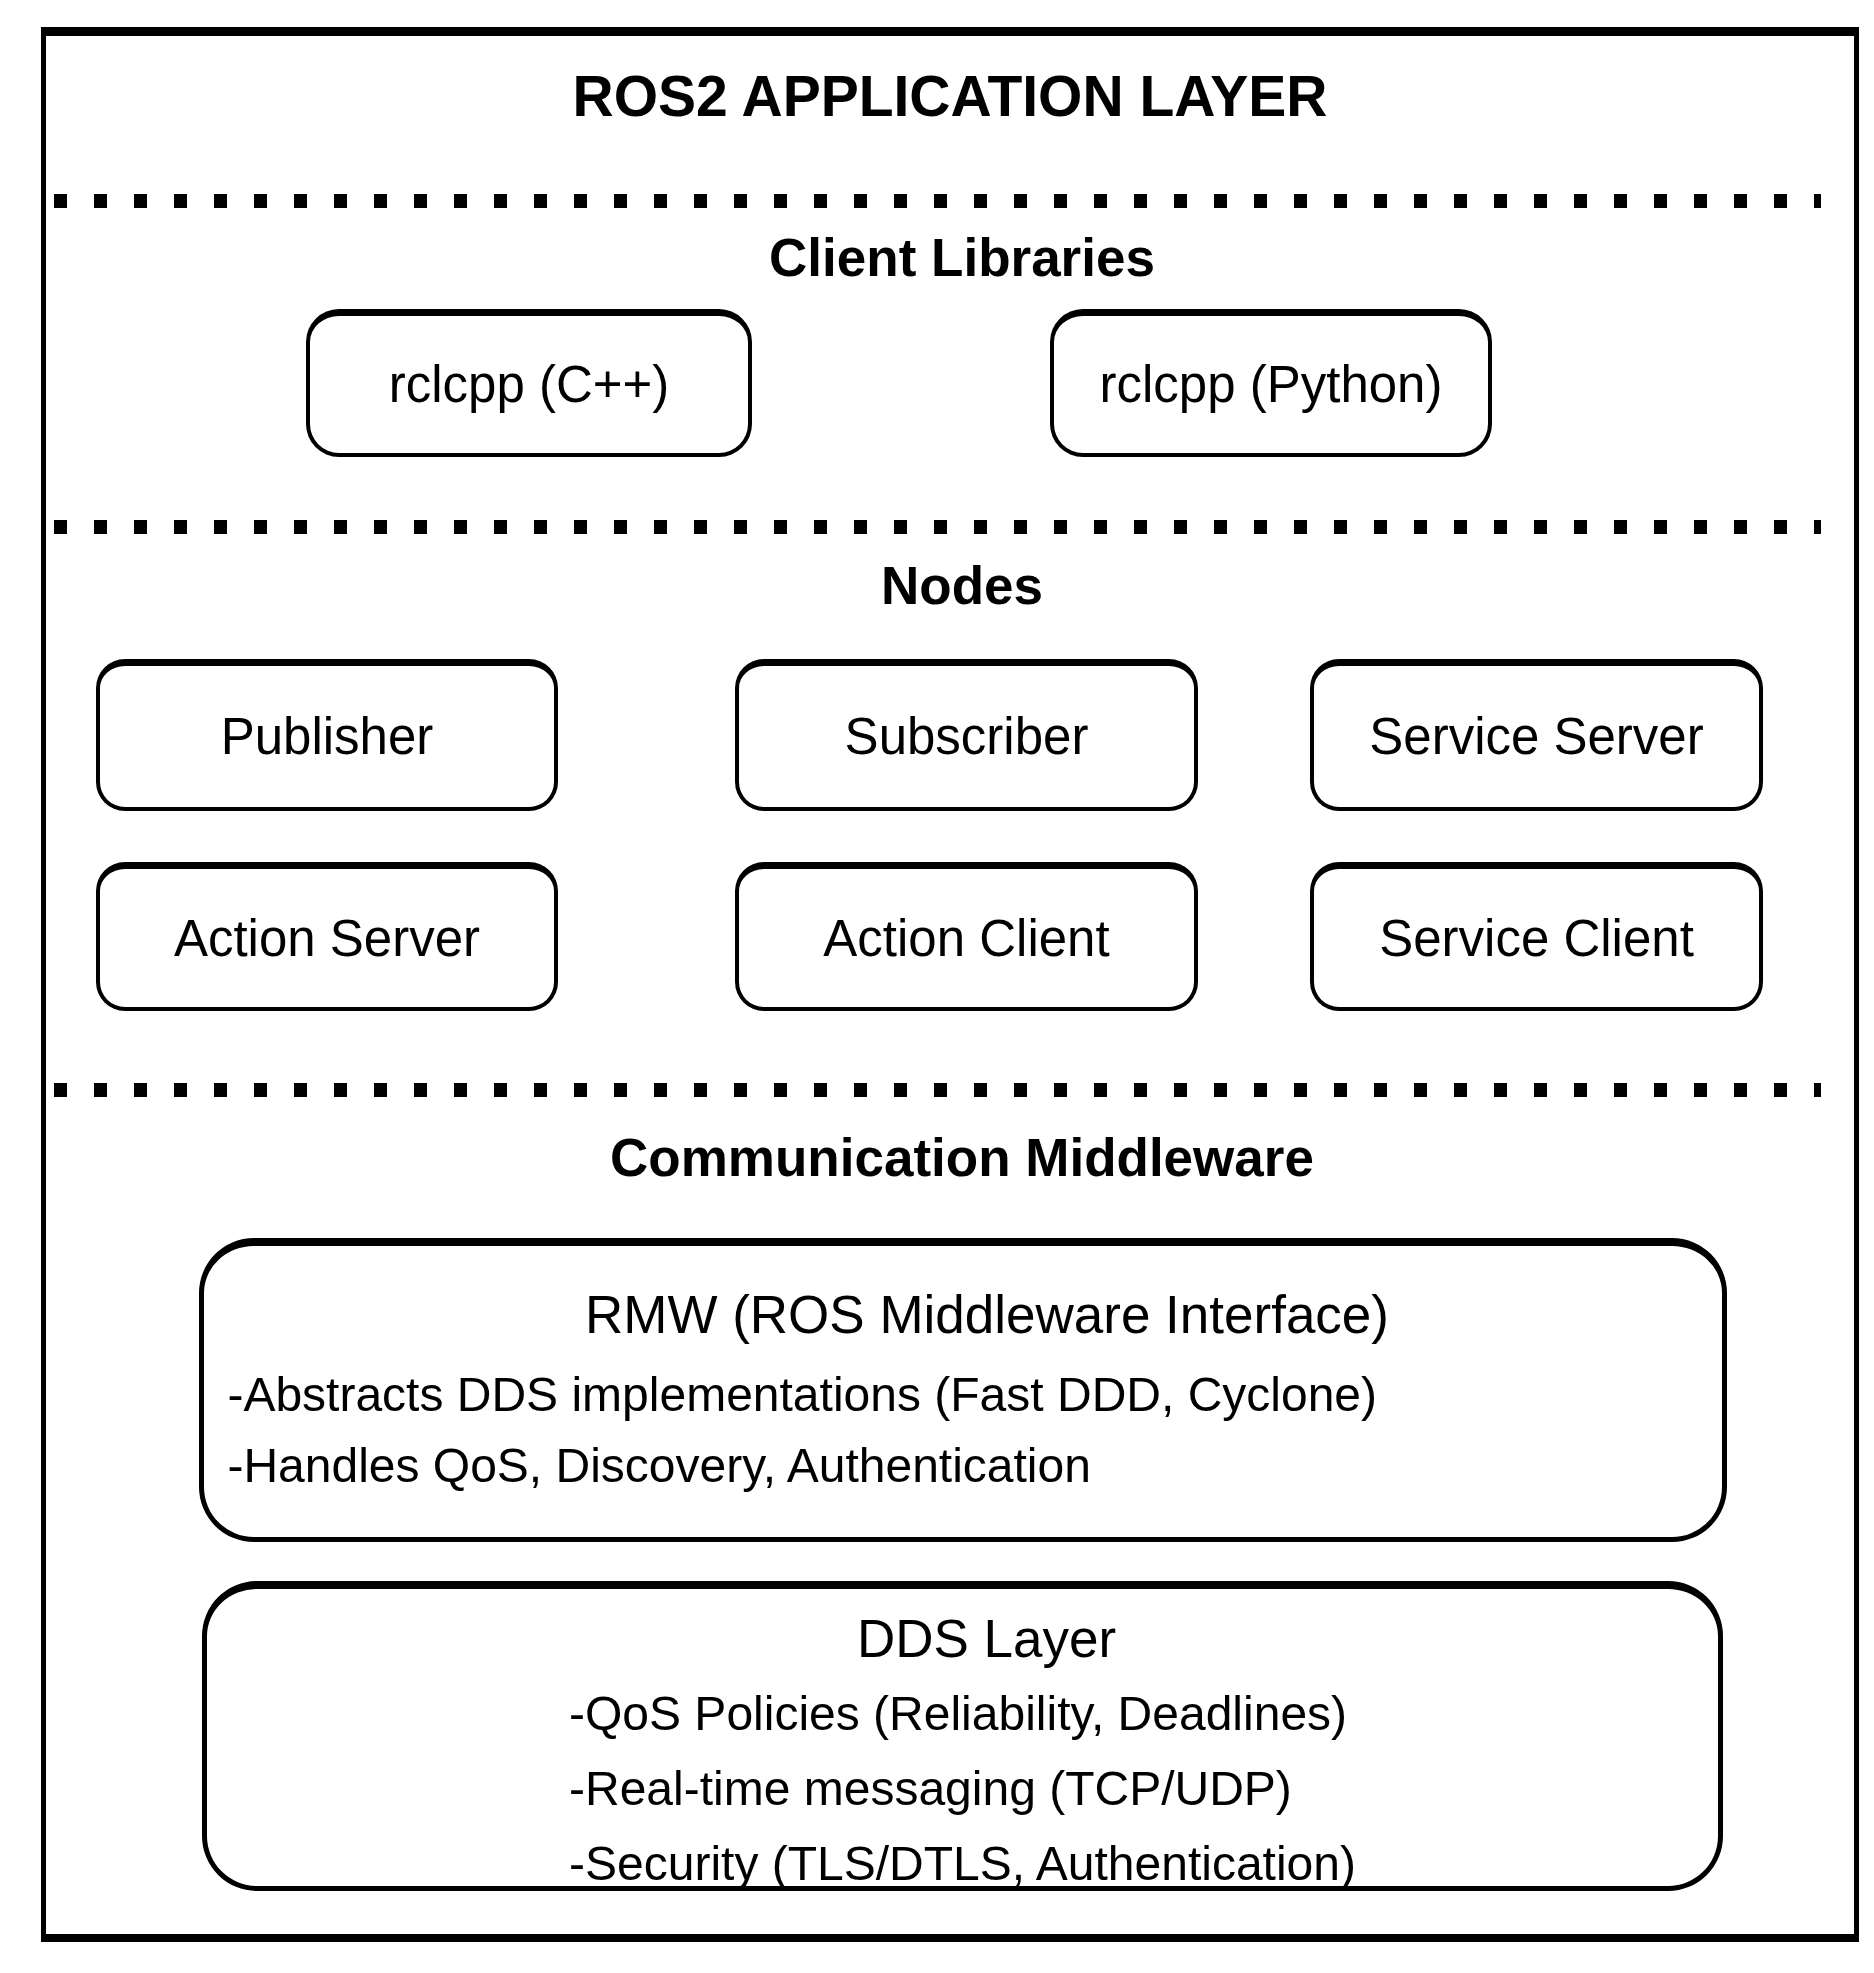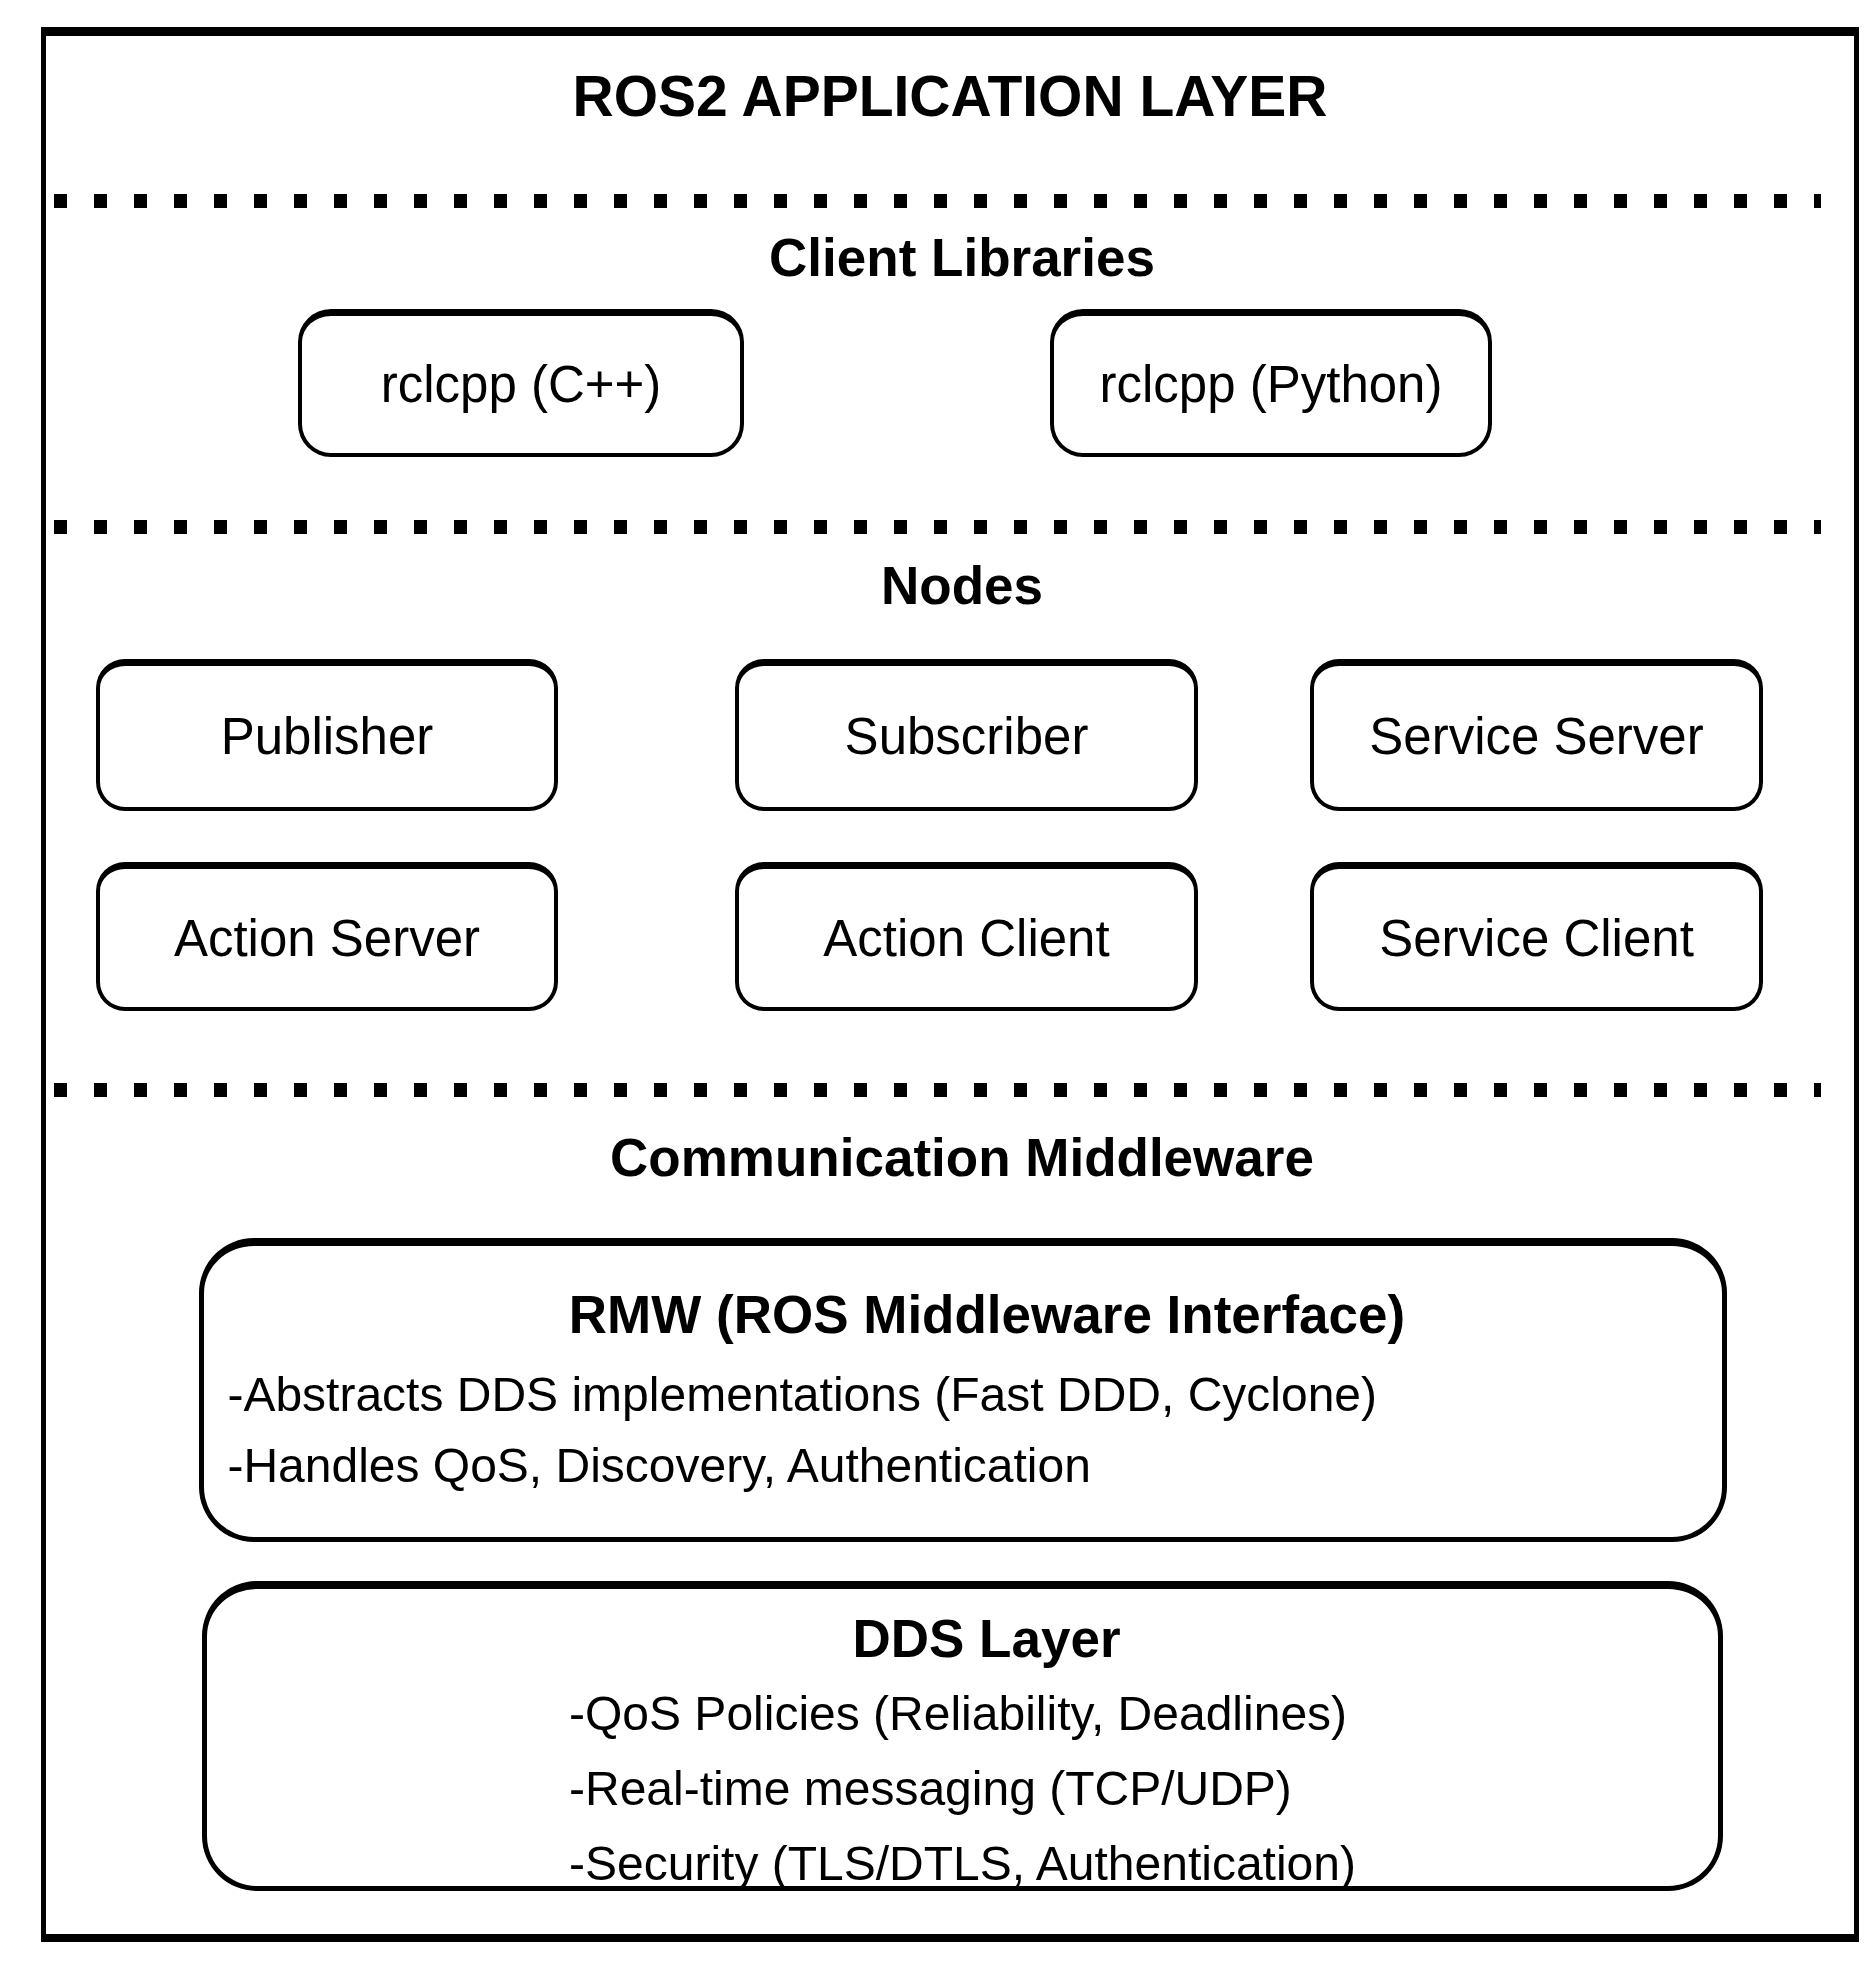--- a/index.html
+++ b/index.html
@@ -67,21 +67,21 @@
     border-top-width: 7.8px;
     background: #fff;
     display: flex;
     align-items: center;
     justify-content: center;
     font-size: 51px;
     font-weight: normal;
     text-align: center;
   }
   .lib-box { top: 273px; height: 148px; border-radius: 33px; }
-  .lib-rclcpp { left: 252px;  width: 446px; }
+  .lib-rclcpp { left: 260px;  width: 446px; }
   .lib-rclpy  { left: 1004px; width: 442px; }
 
   .node-box { height: 152px; border-radius: 29px; }
   .row1 .node-box { top: 623px; }
   .row2 .node-box { top: 826px; height: 149px; }
   .node-col1 { left: 50px;   width: 462px; }
   .node-col2 { left: 689px;  width: 463px; }
   .node-col3 { left: 1264px; width: 453px; }
 
   .big-box {
@@ -91,21 +91,21 @@
     border-top-width: 8.8px;
     border-radius: 55px;
     background: #fff;
     text-align: center;
   }
   .rmw-box { top: 1202px; left: 153px; width: 1528px; height: 304px; padding-top: 35px; }
   .dds-box { top: 1545px; left: 156px; width: 1521px; height: 310px; padding-top: 17.6px; }
 
   .big-box-title {
     font-size: 53px;
-    font-weight: bold;
+    font-weight: normal;
     text-align: center;
     padding-left: 48px;
   }
   .rmw-box .big-box-title { line-height: 68px; margin-bottom: 9.8px; }
   .dds-box .big-box-title { line-height: 64px; margin-bottom: 5.9px; }
 
   .bullets {
     font-size: 48px;
     text-align: left;
   }

